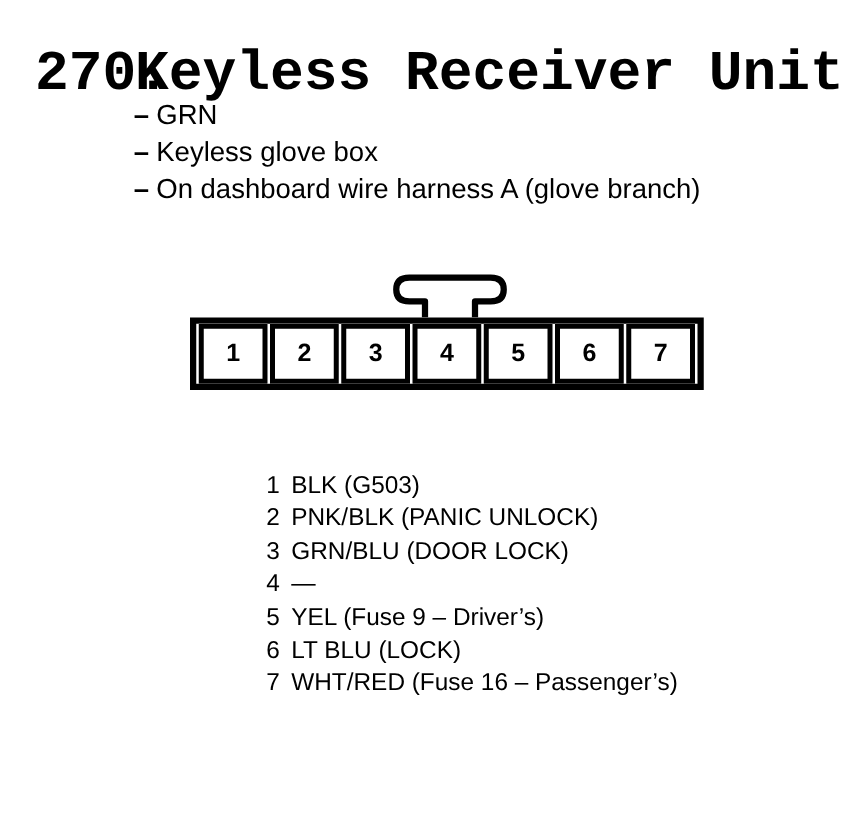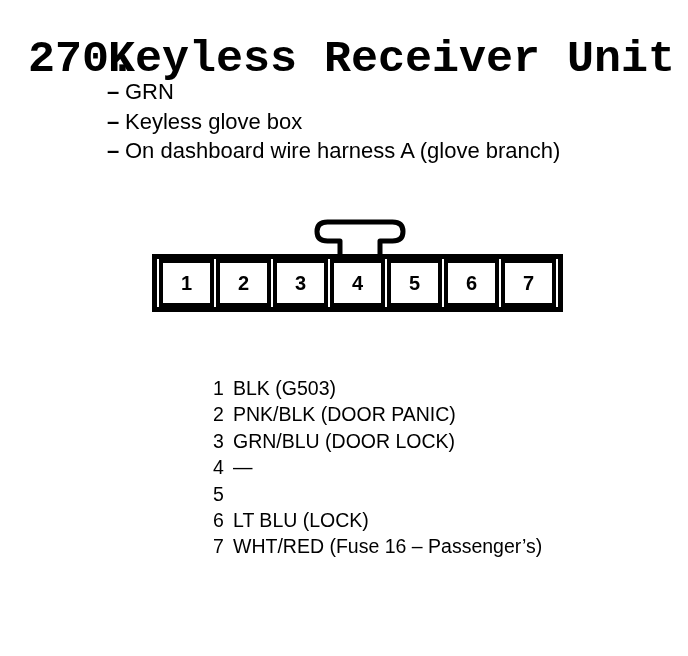--- a/index.html
+++ b/index.html
@@ -137,32 +137,33 @@
     <div class="connector-cell">7</div>
   </div>
 
   <div id="pin-list">
     <div class="pin-row">
       <span class="pin-number">1</span>
       <span class="pin-label">BLK (G503)</span>
     </div>
     <div class="pin-row">
       <span class="pin-number">2</span>
-      <span class="pin-label">PNK/BLK (DOOR PANIC)</span>
+      <span class="pin-label">PNK/BLK (PANIC UNLOCK)</span>
     </div>
     <div class="pin-row">
       <span class="pin-number">3</span>
       <span class="pin-label">GRN/BLU (DOOR LOCK)</span>
     </div>
     <div class="pin-row">
       <span class="pin-number">4</span>
       <span class="pin-label">—</span>
     </div>
     <div class="pin-row">
       <span class="pin-number">5</span>
+      <span class="pin-label">YEL (Fuse 9 – Driver’s)</span>
     </div>
     <div class="pin-row">
       <span class="pin-number">6</span>
       <span class="pin-label">LT BLU (LOCK)</span>
     </div>
     <div class="pin-row">
       <span class="pin-number">7</span>
       <span class="pin-label">WHT/RED (Fuse 16 – Passenger’s)</span>
     </div>
   </div>

